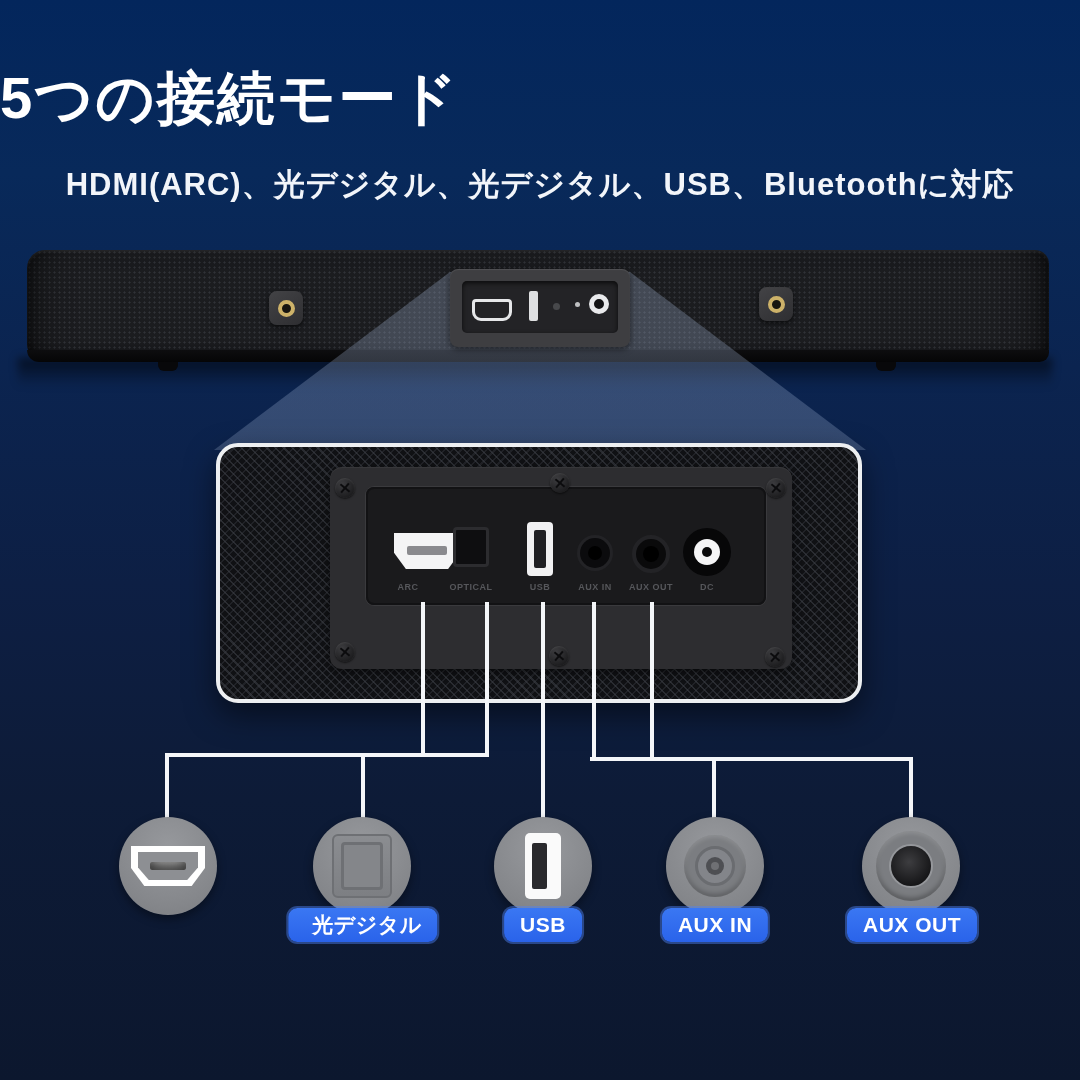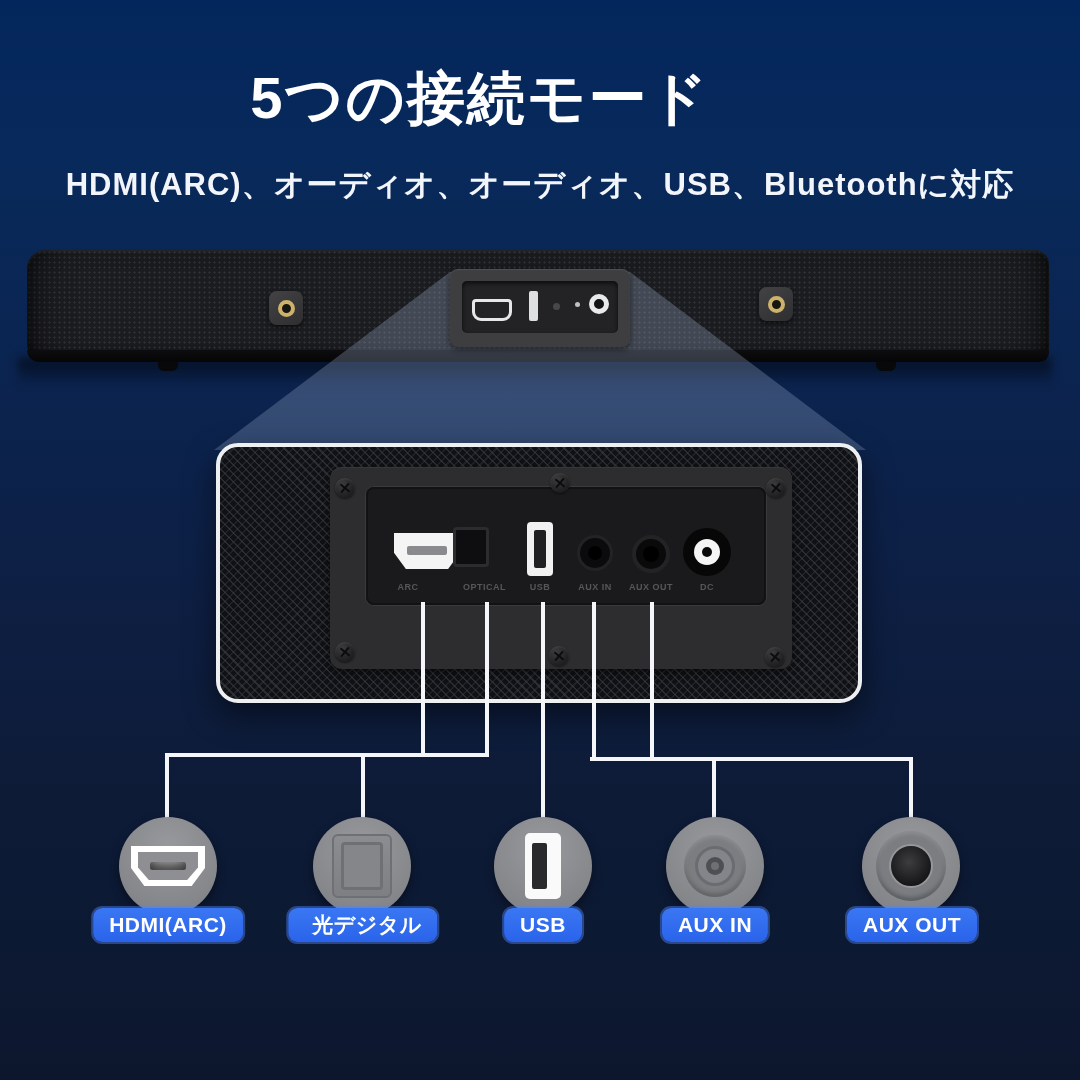--- a/index.html
+++ b/index.html
@@ -3,22 +3,22 @@
 <meta charset="utf-8">
 <style>
   html,body{margin:0;padding:0;background:#000;}
   .canvas{
     position:relative;width:1080px;height:1080px;overflow:hidden;
     font-family:"Liberation Sans","DejaVu Sans",sans-serif;
     background:linear-gradient(180deg,#03265c 0%,#08295a 16%,#0b2450 34%,#0d1f44 54%,#0d1b37 74%,#0c172e 100%);
   }
   .abs{position:absolute;}
   
-  .title{left:0;top:60px;width:892px;text-align:center;color:#ffffff;
-    font-size:58px;font-weight:800;letter-spacing:2px;padding-left:34px;}
+  .title{left:0;top:60px;width:892px;text-align:left;color:#ffffff;
+    font-size:58px;font-weight:800;letter-spacing:2px;}
   .subtitle{left:0;top:164px;width:1080px;text-align:center;color:#f2f5fa;
     font-size:31px;font-weight:600;letter-spacing:1px;}
   
   .bar-shadow{left:18px;top:358px;width:1034px;height:28px;
     background:linear-gradient(180deg,rgba(0,0,0,.6),rgba(0,0,0,0));filter:blur(4px);z-index:1;}
   .bar{left:27px;top:250px;width:1022px;height:112px;border-radius:18px 14px 14px 18px;
     background-color:#1b1c1f;
     background-image:radial-gradient(circle,#303237 0.9px,transparent 1.2px);
     background-size:5px 5px;
     box-shadow:inset 0 2px 3px rgba(255,255,255,.07),inset 0 -6px 10px rgba(0,0,0,.55),
@@ -118,21 +118,21 @@
     background:linear-gradient(180deg,#3a77f3,#2a63ea);
     box-shadow:0 0 0 2px rgba(80,130,245,.45);
     color:#ffffff;font-size:21px;font-weight:700;letter-spacing:.5px;}
 </style>
 </head>
 <body>
 
 <div class="canvas">
 
   <div class="abs title">5つの接続モード</div>
-  <div class="abs subtitle">HDMI(ARC)、オーディオ、オーディオ、USB、Bluetoothに対応</div>
+  <div class="abs subtitle">HDMI(ARC)、光デジタル、光デジタル、USB、Bluetoothに対応</div>
 
   <div class="abs bar-shadow"></div>
   <div class="abs bar">
     <div class="abs bar-bottom-strip"></div>
   </div>
   <div class="abs bar-foot" style="left:158px;"></div>
   <div class="abs bar-foot" style="left:876px;"></div>
   <div class="abs gold-mount" style="left:269px;top:291px;">
     <span class="gold-ring"></span>
   </div>
@@ -192,21 +192,21 @@
   <div class="abs port-auxout">
       <span class="hole"></span>
     </div>
   <div class="abs port-dc">
       <span class="pin">
         <span class="pin-hole"></span>
       </span>
     </div>
 
   <div class="abs port-label" style="left:408px;">ARC</div>
-  <div class="abs port-label" style="left:471px;text-align:right;">OPTICAL</div>
+  <div class="abs port-label" style="left:471px;">OPTICAL</div>
   <div class="abs port-label" style="left:540px;">USB</div>
   <div class="abs port-label" style="left:595px;">AUX IN</div>
   <div class="abs port-label" style="left:651px;">AUX OUT</div>
   <div class="abs port-label" style="left:707px;text-align:center;">DC</div>
 
   <div class="abs cl" style="left:421px;top:602px;width:4px;height:153px;"></div>
   <div class="abs cl" style="left:485px;top:602px;width:4px;height:153px;"></div>
   <div class="abs cl" style="left:541px;top:602px;width:4px;height:218px;"></div>
   <div class="abs cl" style="left:592px;top:602px;width:4px;height:157px;"></div>
   <div class="abs cl" style="left:650px;top:602px;width:4px;height:157px;"></div>
@@ -241,19 +241,18 @@
           </span>
         </span>
       </div>
   </div>
   <div class="abs conn-circle" style="left:862px;">
     <div class="auxout-big">
         <span class="hole"></span>
       </div>
   </div>
 
-  <div class="abs pill" style="left:168px;">HDMI(ARC)</div>
   <div class="abs pill" style="left:363px;padding-left:24px;">光デジタル</div>
   <div class="abs pill" style="left:543px;">USB</div>
   <div class="abs pill" style="left:715px;">AUX IN</div>
   <div class="abs pill" style="left:912px;">AUX OUT</div>
 
 </div>
 
 </body></html>

